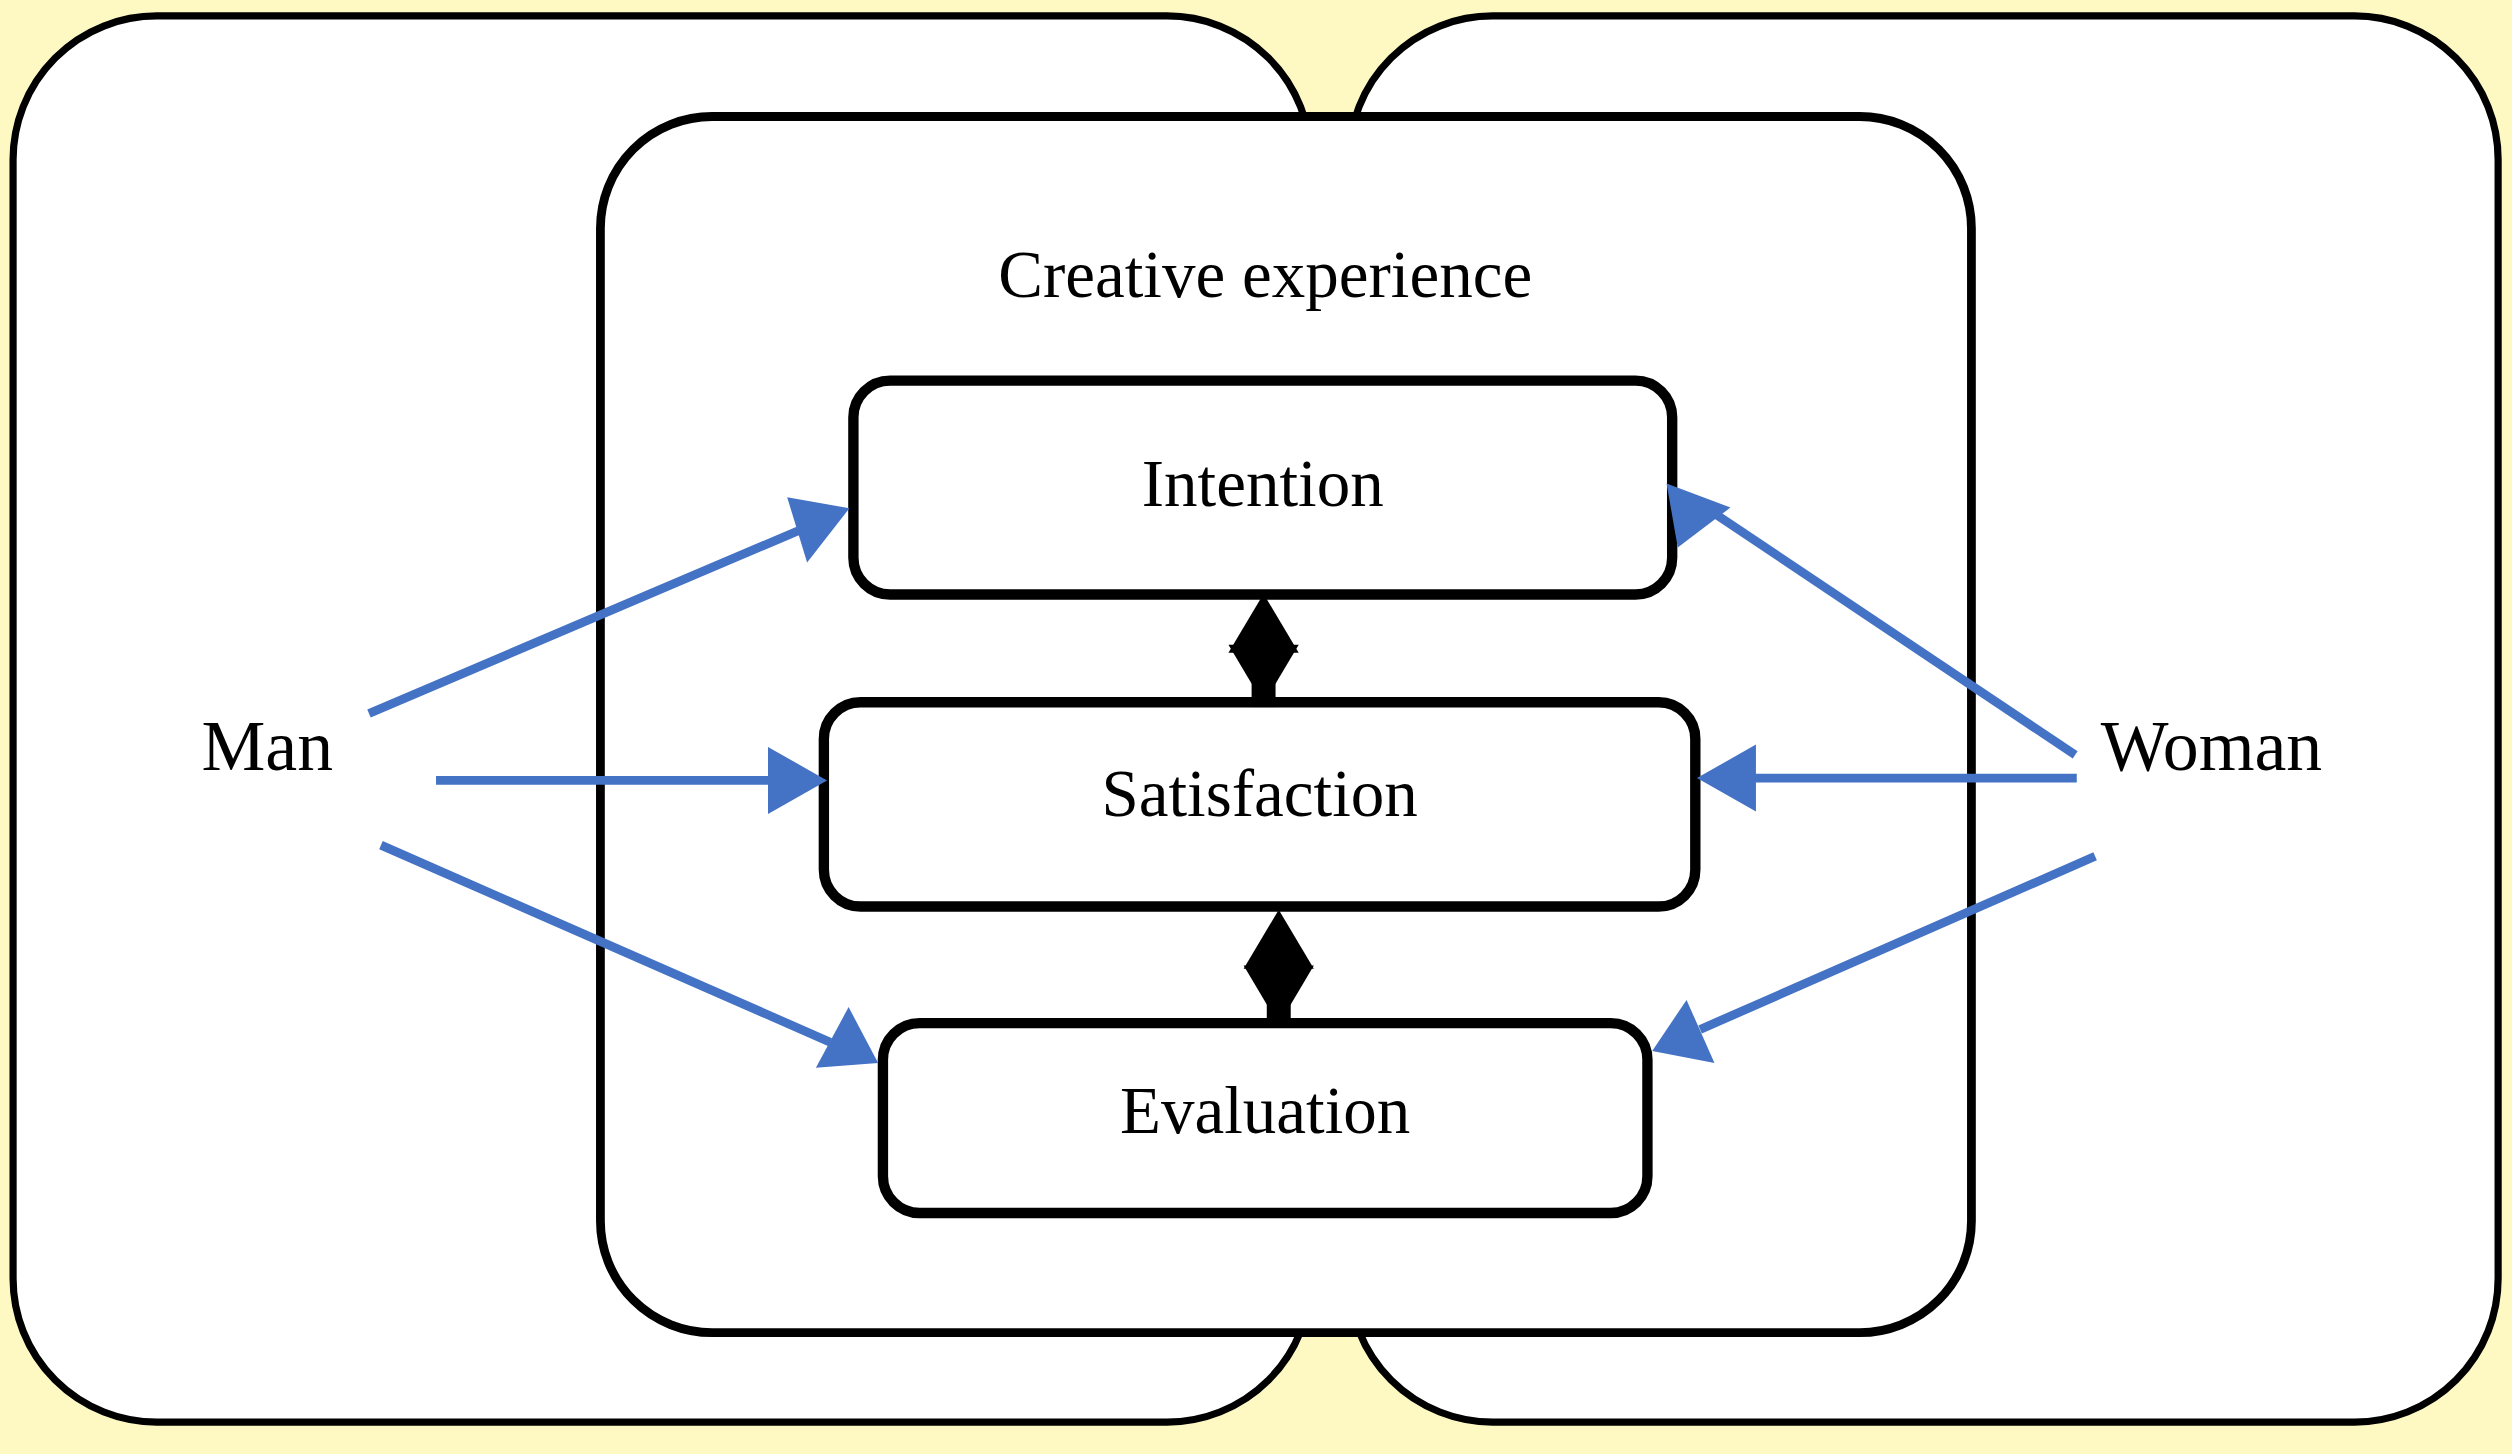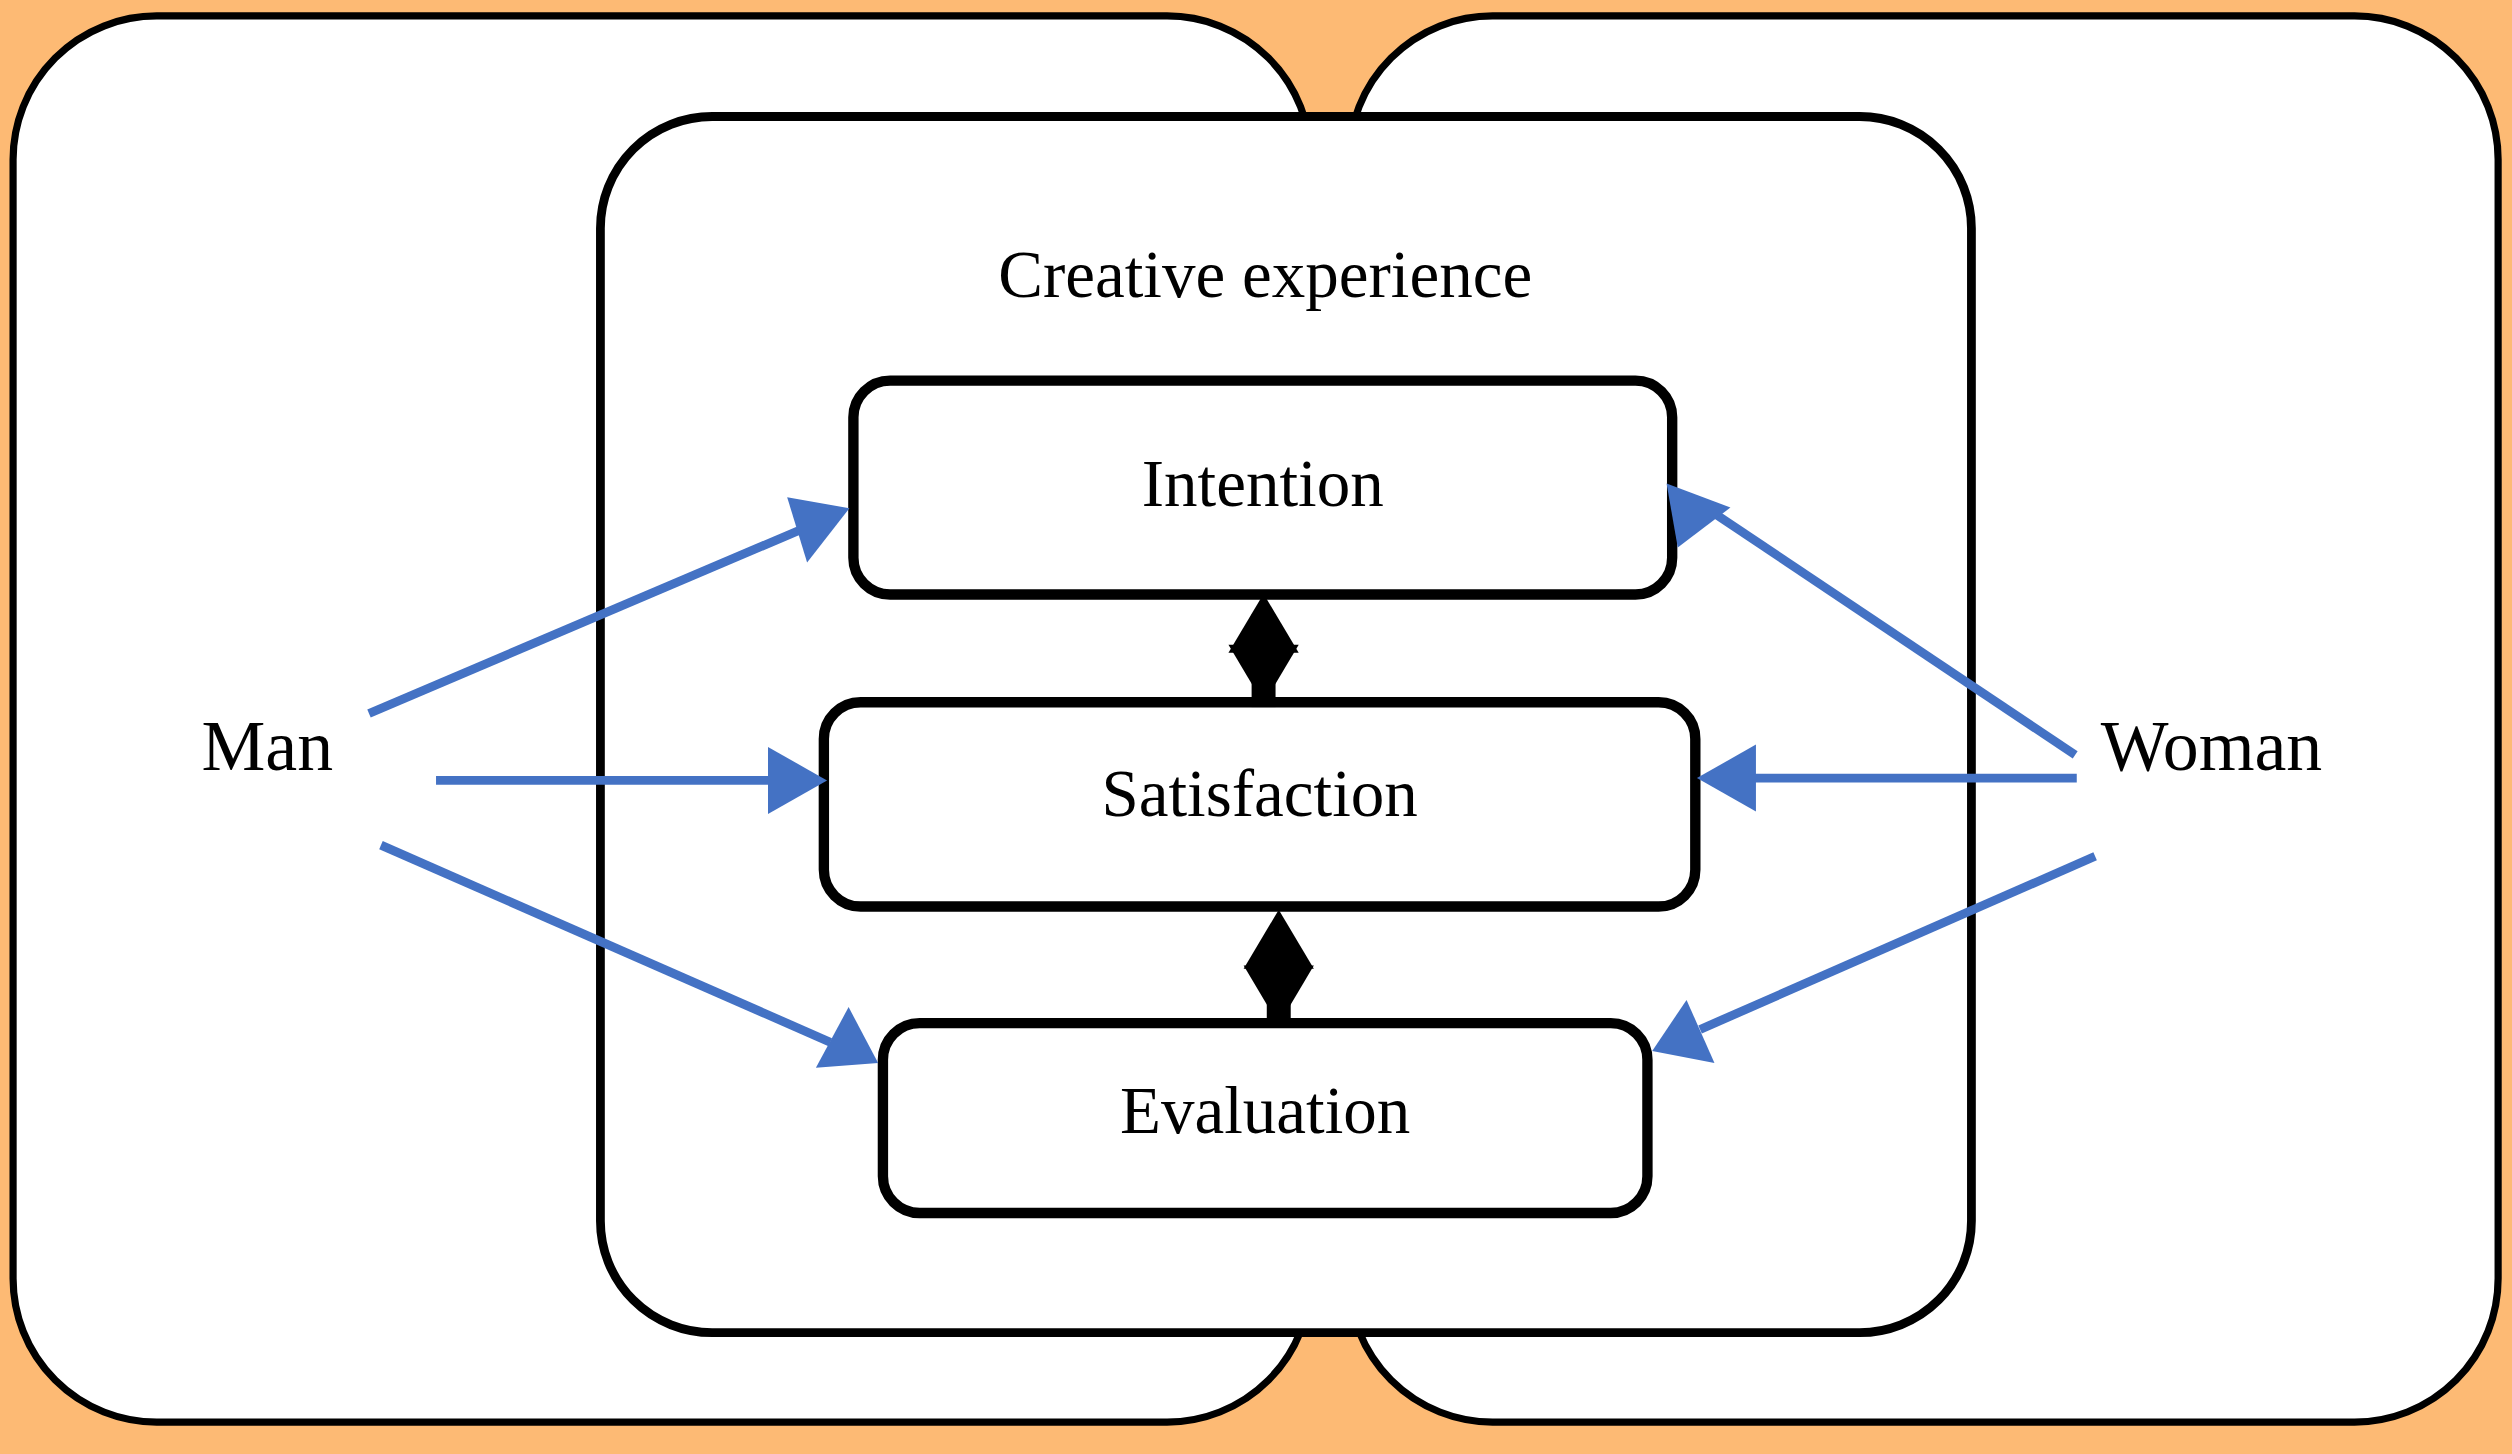--- a/index.html
+++ b/index.html
@@ -7,21 +7,21 @@
     padding: 0;
     background: #ffffff;
   }
   body {
     font-family: "Liberation Serif", "DejaVu Serif", serif;
   }
   #stage {
     position: relative;
     width: 2512px;
     height: 1454px;
-    background: #fdba74;
+    background: #fef9c3;
     overflow: hidden;
   }
   #stage svg {
     position: absolute;
     left: 0;
     top: 0;
     width: 2512px;
     height: 1454px;
   }
   .outer-shape {

